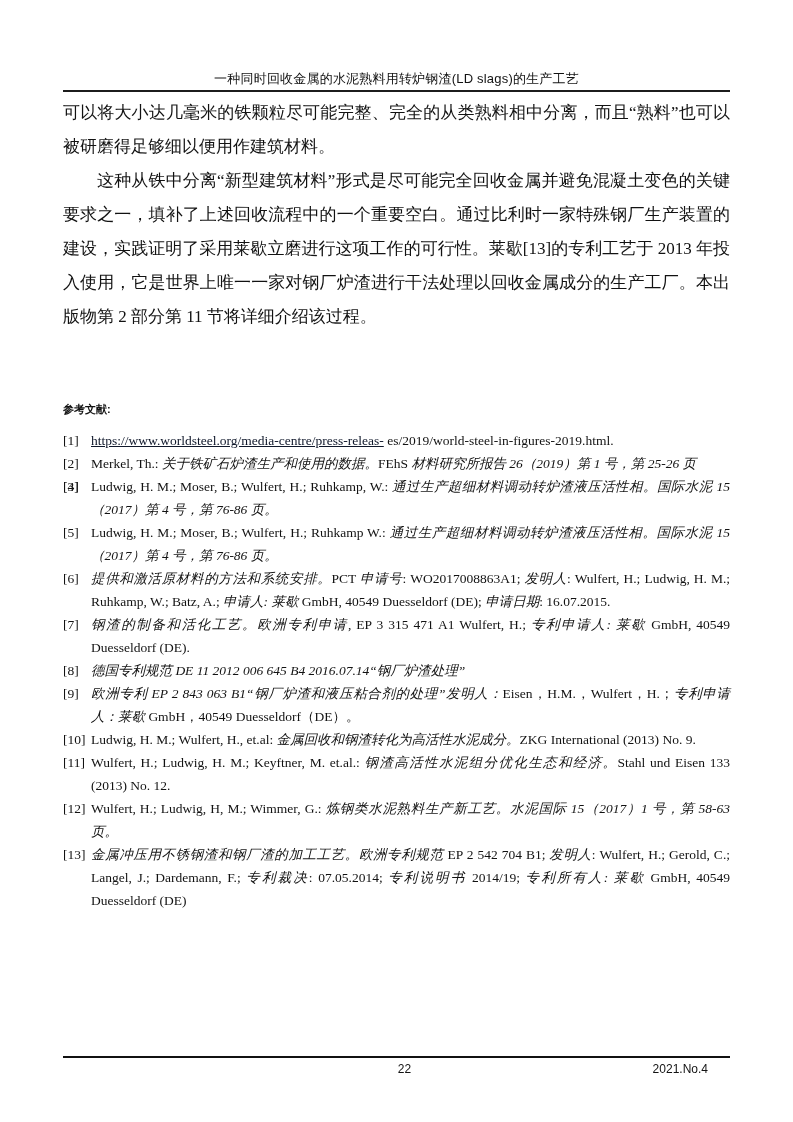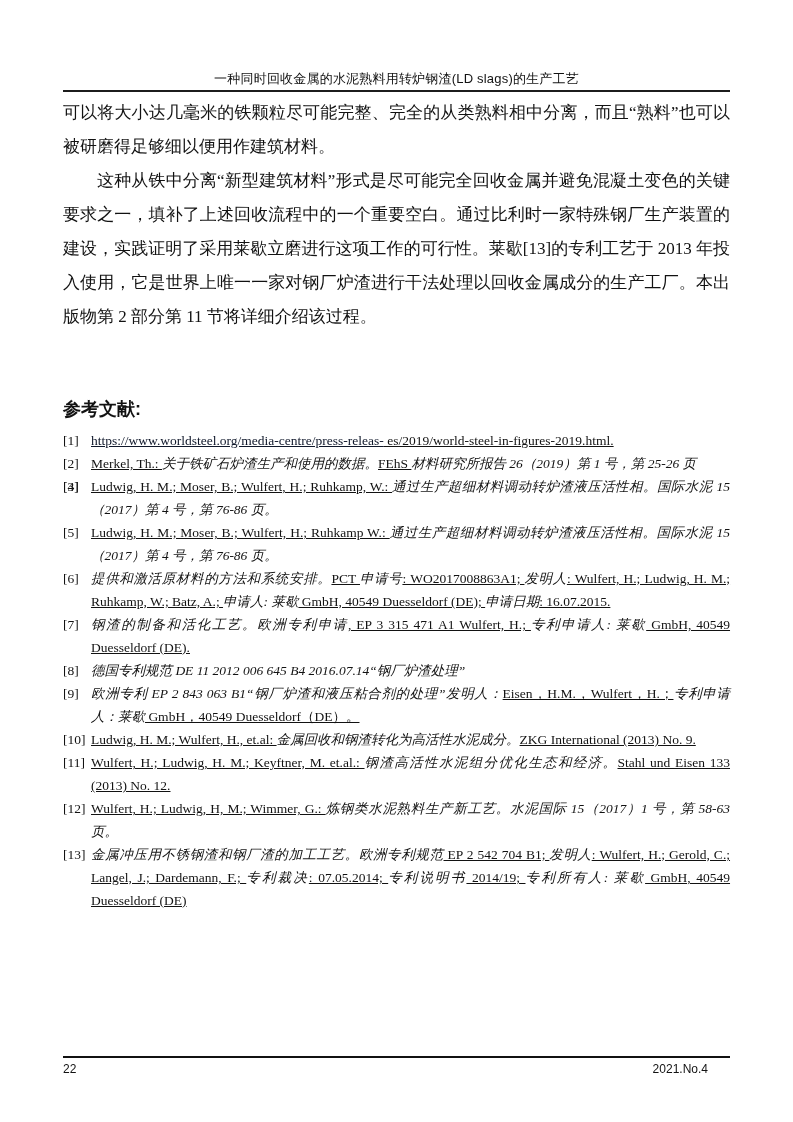--- a/index.html
+++ b/index.html
@@ -39,57 +39,58 @@
     text-align: justify;
     text-justify: inter-ideograph;
   }
   .para.indent { text-indent: 2em; }
 
   
   .refs { margin-top: 66px; }
   .refs-heading {
     font-family: "Liberation Sans", "DejaVu Sans", sans-serif;
     font-weight: bold;
-    font-size: 18px;
+    font-size: 11px;
     line-height: 18px;
   }
   .ref-list { margin-top: 11px; }
   .ref-row {
     position: relative;
     padding-left: 28px;
     font-size: 13.5px;
     line-height: 23px;
     text-align: justify;
   }
   .ref-label {
     position: absolute;
     left: 0;
     top: 0;
   }
-  .seg-normal { font-style: normal; text-decoration: underline; }
+  .seg-normal { font-style: normal; }
   .seg-italic { font-style: italic; }
   .seg-link {
     color: #0f172a;
     text-decoration: underline;
     cursor: pointer;
   }
 
   
   .footer {
     position: absolute;
     left: 63px;
     right: 63px;
     top: 1052px;
   }
   .footer-rule { height: 2px; background: #111111; }
   .footer-row { position: relative; height: 22px; }
   .footer-page {
     position: absolute;
-    left: 0; right: 0;
+    left: 16px; right: 0;
     top: 4px;
+    text-align: center;
     font-family: "Liberation Sans", "DejaVu Sans", sans-serif;
     font-size: 12px;
   }
   .footer-issue {
     position: absolute;
     right: 22px;
     top: 4px;
     font-family: "Liberation Sans", "DejaVu Sans", sans-serif;
     font-size: 12px;
   }

